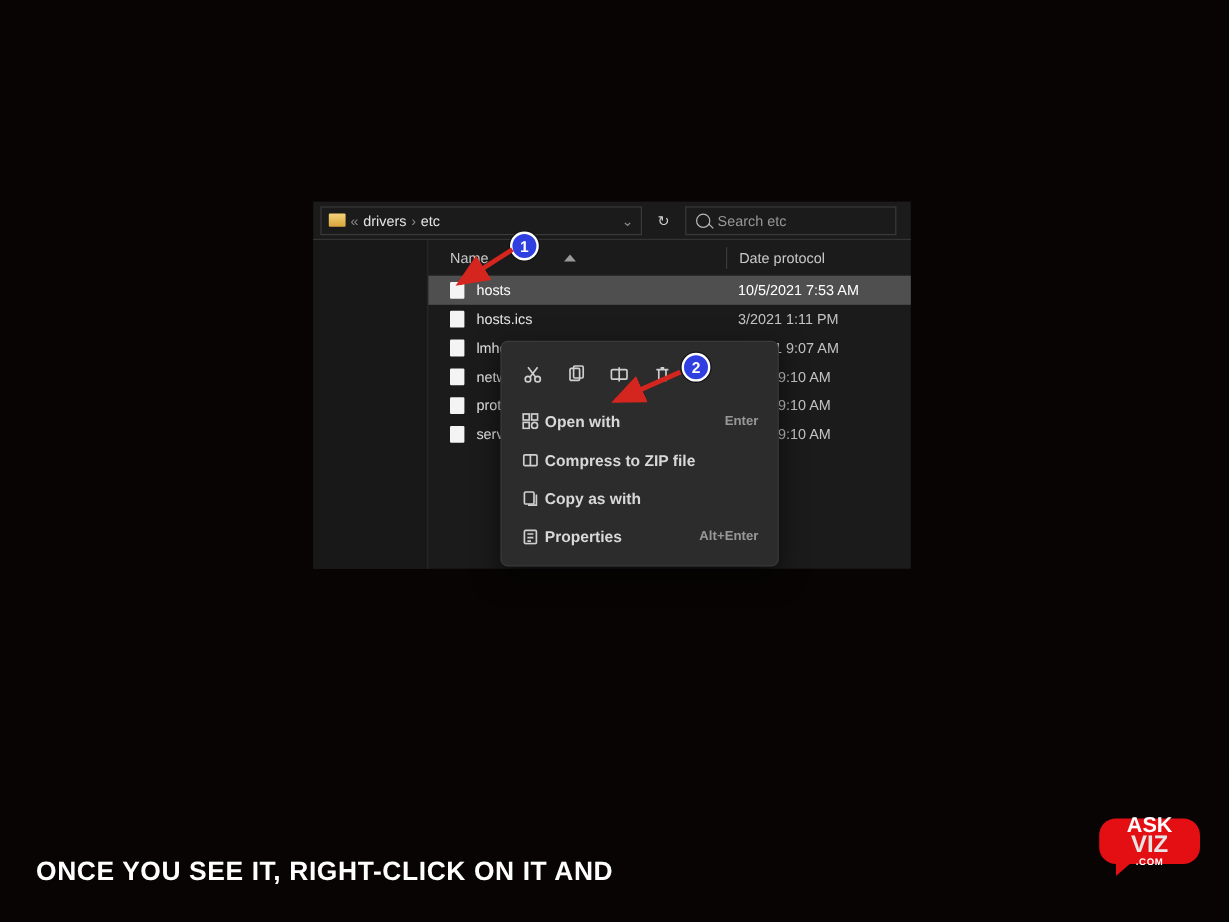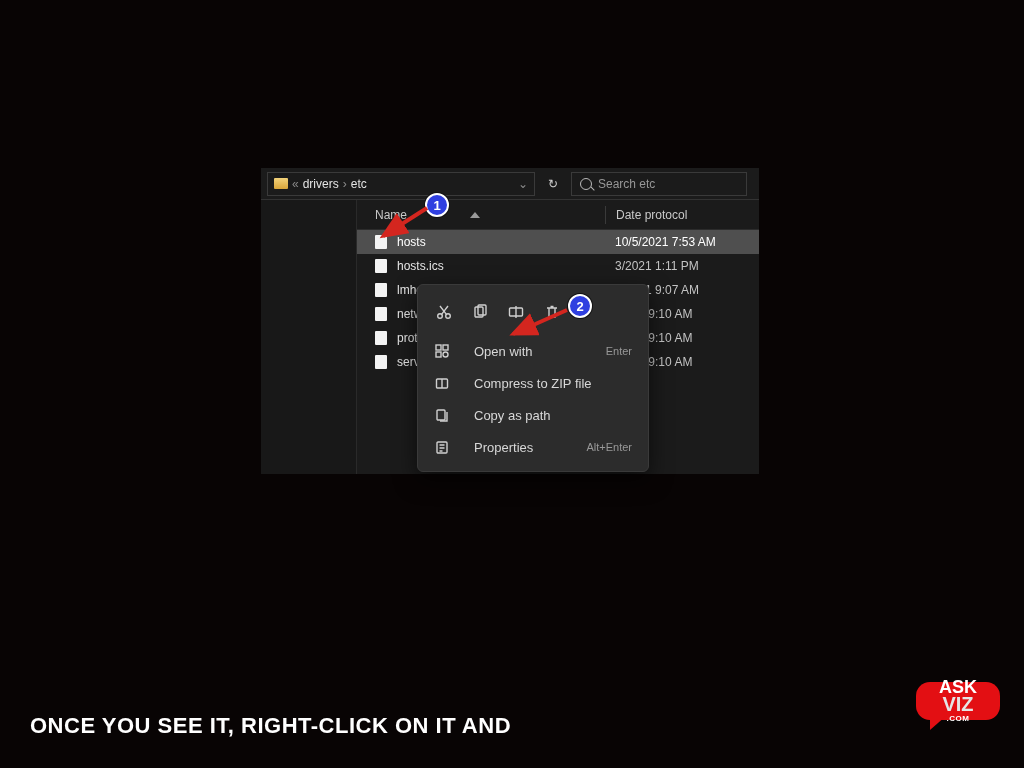--- a/index.html
+++ b/index.html
@@ -85,22 +85,22 @@
     color: #d8d8d8;
     font-size: 13px;
   }
   .ctx-icons { display: flex; gap: 4px; padding: 4px 4px 8px 4px; }
   .ctx-iconbtn {
     width: 32px; height: 30px; border-radius: 4px;
     display: flex; align-items: center; justify-content: center;
     color: #d7d7d7;
   }
   .ctx-item {
-    display: flex; align-items: center; gap: 24px;
-    height: 32px; padding: 0 10px; border-radius: 4px;
+    display: flex; align-items: center; gap: 4px;
+    height: 32px; padding: 0 10px; border-radius: 4px; font-weight: bold;
   }
   .ctx-item .mi { width: 16px; display:flex; justify-content:center; color:#c8c8c8; font-size: 13px; }
   .ctx-item .label { flex: 1; }
   .ctx-item .accel { color: #989898; font-size: 11px; }
 
   
   .sv { stroke: #cfcfcf; stroke-width: 1.4; fill: none; }
 
   
   .badge {
@@ -276,21 +276,21 @@
     </div>
     <div class="ctx-item">
       <span class="mi">
         <svg width="14" height="14">
             <g class="sv">
               <rect x="2" y="2" width="8" height="10" rx="1"></rect>
               <path d="M12 4 v9 h-7"></path>
             </g>
           </svg>
       </span>
-      <span class="label">Copy as path</span>
+      <span class="label">Copy as with</span>
     </div>
     <div class="ctx-item">
       <span class="mi">
         <svg width="14" height="14">
             <g class="sv">
               <rect x="2" y="2" width="10" height="11" rx="1"></rect>
               <path d="M4.5 5 h5 M4.5 8 h5 M4.5 11 h3"></path>
             </g>
           </svg>
       </span>

